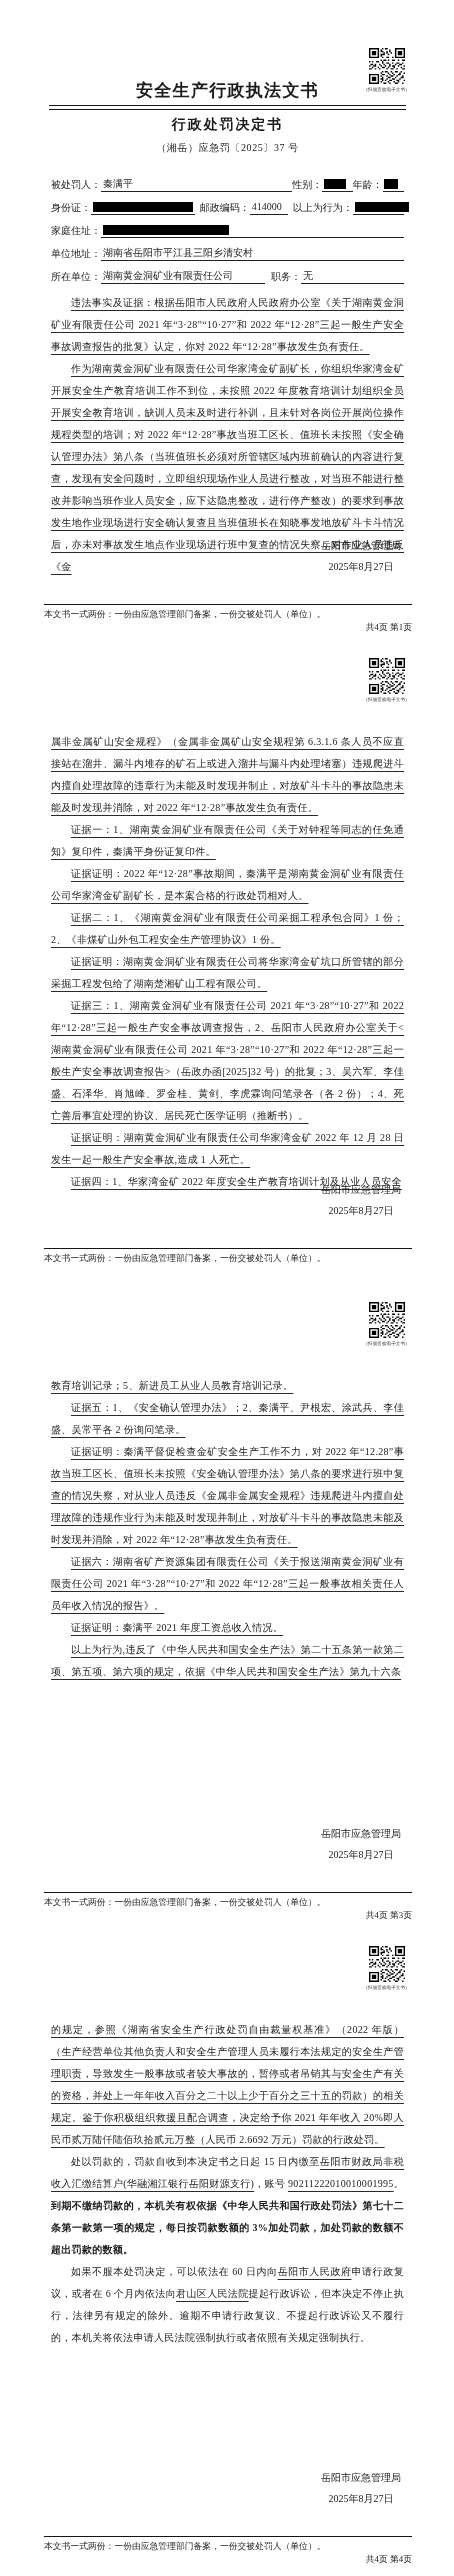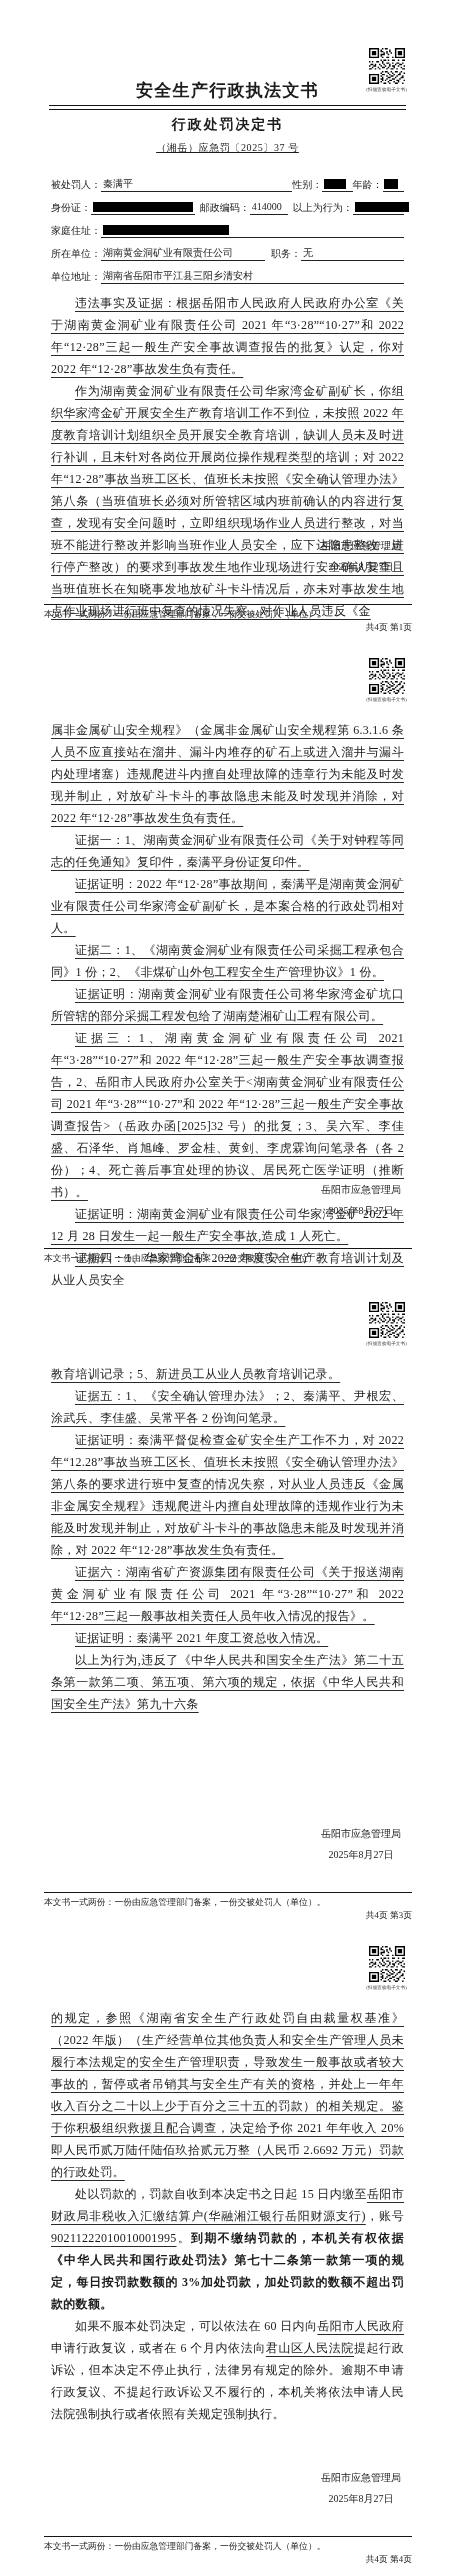--- a/index.html
+++ b/index.html
@@ -8,30 +8,30 @@
   .page{position:relative;width:455px;height:644px;overflow:hidden;background:#fff;}
   
   .qr-block{position:absolute;right:40px;width:57px;text-align:center;}
   .qr-top1{top:48px;} .qr-topn{top:14px;}
   .qr-svg{width:36px;height:36px;display:block;margin:0 auto;}
   .qr-caption{font-size:4.7px;color:#444;margin-top:1.9px;white-space:nowrap;letter-spacing:0;}
   
   .title{margin-top:81px;text-align:center;font-size:17px;font-weight:bold;letter-spacing:1.3px;line-height:20px;}
   .rule2{margin:4.4px 49px 0 49px;height:2.5px;border-top:1.9px solid #151515;border-bottom:0.6px solid #151515;}
   .subtitle{margin-top:6.3px;text-align:center;font-size:14px;font-weight:bold;letter-spacing:1.9px;line-height:17.7px;}
-  .docnum{margin-top:7.6px;text-align:center;font-size:10px;letter-spacing:0.6px;text-decoration:underline;}
+  .docnum{margin-top:7.6px;text-align:center;font-size:10px;letter-spacing:0.6px;}
   
   .fields{margin:14px 51px 0 51px;font-size:10px;}
   .frow{display:flex;align-items:flex-end;height:23px;}
   .flabel{white-space:nowrap;line-height:15px;}
   .fval{border-bottom:0.6px solid #222;line-height:15px;padding:0 1.9px;white-space:nowrap;}
   .grow{flex:1 1 auto;min-width:0;}
   .redact{display:inline-block;background:#000;height:9.5px;vertical-align:-1.3px;}
   
-  .body{margin:0 51px;font-size:12px;line-height:22px;text-align:justify;letter-spacing:0.3px;}
+  .body{margin:12px 51px;font-size:10px;line-height:22px;text-align:justify;letter-spacing:0.3px;}
   .body-start1{margin-top:7.6px;}
   .body-startn{padding-top:75px;}
   .body p{margin:0;}
   .ind{text-indent:2em;}
   .u{text-decoration:underline;text-underline-offset:4.4px;text-decoration-thickness:0.6px;text-decoration-color:#2a2a2a;}
   .bold{font-weight:bold;}
   
   .sig{position:absolute;top:535px;right:54px;text-align:center;font-size:10px;line-height:21px;}
   .pfooter{position:absolute;top:604px;left:44px;right:43px;border-top:1.6px solid #151515;padding-top:3.2px;
            font-size:8.8px;line-height:13.3px;}
@@ -82,28 +82,28 @@
         <span class="flabel" style="margin-left:5px;">邮政编码：</span>
         <span class="fval" style="width:39px;">414000</span>
         <span class="flabel" style="margin-left:5px;">以上为行为：</span>
         <span class="fval grow"><span class="redact" style="width:54px;"></span></span>
       </div>
       <div class="frow">
         <span class="flabel">家庭住址：</span>
         <span class="fval grow"><span class="redact" style="width:126px;"></span></span>
       </div>
       <div class="frow">
+        <span class="flabel">单位地址：</span>
+        <span class="fval grow">湖南省岳阳市平江县三阳乡清安村</span>
+      </div>
+      <div class="frow">
         <span class="flabel">所在单位：</span>
         <span class="fval" style="width:160px;">湖南黄金洞矿业有限责任公司</span>
         <span class="flabel" style="margin-left:6.3px;">职务：</span>
         <span class="fval grow">无</span>
-      </div>
-      <div class="frow">
-        <span class="flabel">单位地址：</span>
-        <span class="fval grow">湖南省岳阳市平江县三阳乡清安村</span>
       </div>
     </div>
 
     <div class="body body-start1">
       <p class="u ind">违法事实及证据：根据岳阳市人民政府人民政府办公室《关于湖南黄金洞矿业有限责任公司 2021 年“3·28”“10·27”和 2022 年“12·28”三起一般生产安全事故调查报告的批复》认定，你对 2022 年“12·28”事故发生负有责任。</p>
       <p class="u ind">作为湖南黄金洞矿业有限责任公司华家湾金矿副矿长，你组织华家湾金矿开展安全生产教育培训工作不到位，未按照 2022 年度教育培训计划组织全员开展安全教育培训，缺训人员未及时进行补训，且未针对各岗位开展岗位操作规程类型的培训；对 2022 年“12·28”事故当班工区长、值班长未按照《安全确认管理办法》第八条（当班值班长必须对所管辖区域内班前确认的内容进行复查，发现有安全问题时，立即组织现场作业人员进行整改，对当班不能进行整改并影响当班作业人员安全，应下达隐患整改，进行停产整改）的要求到事故发生地作业现场进行安全确认复查且当班值班长在知晓事发地放矿斗卡斗情况后，亦未对事故发生地点作业现场进行班中复查的情况失察，对作业人员违反《金</p>
     </div>
 
     <div class="sig">
       <div>岳阳市应急管理局</div>

